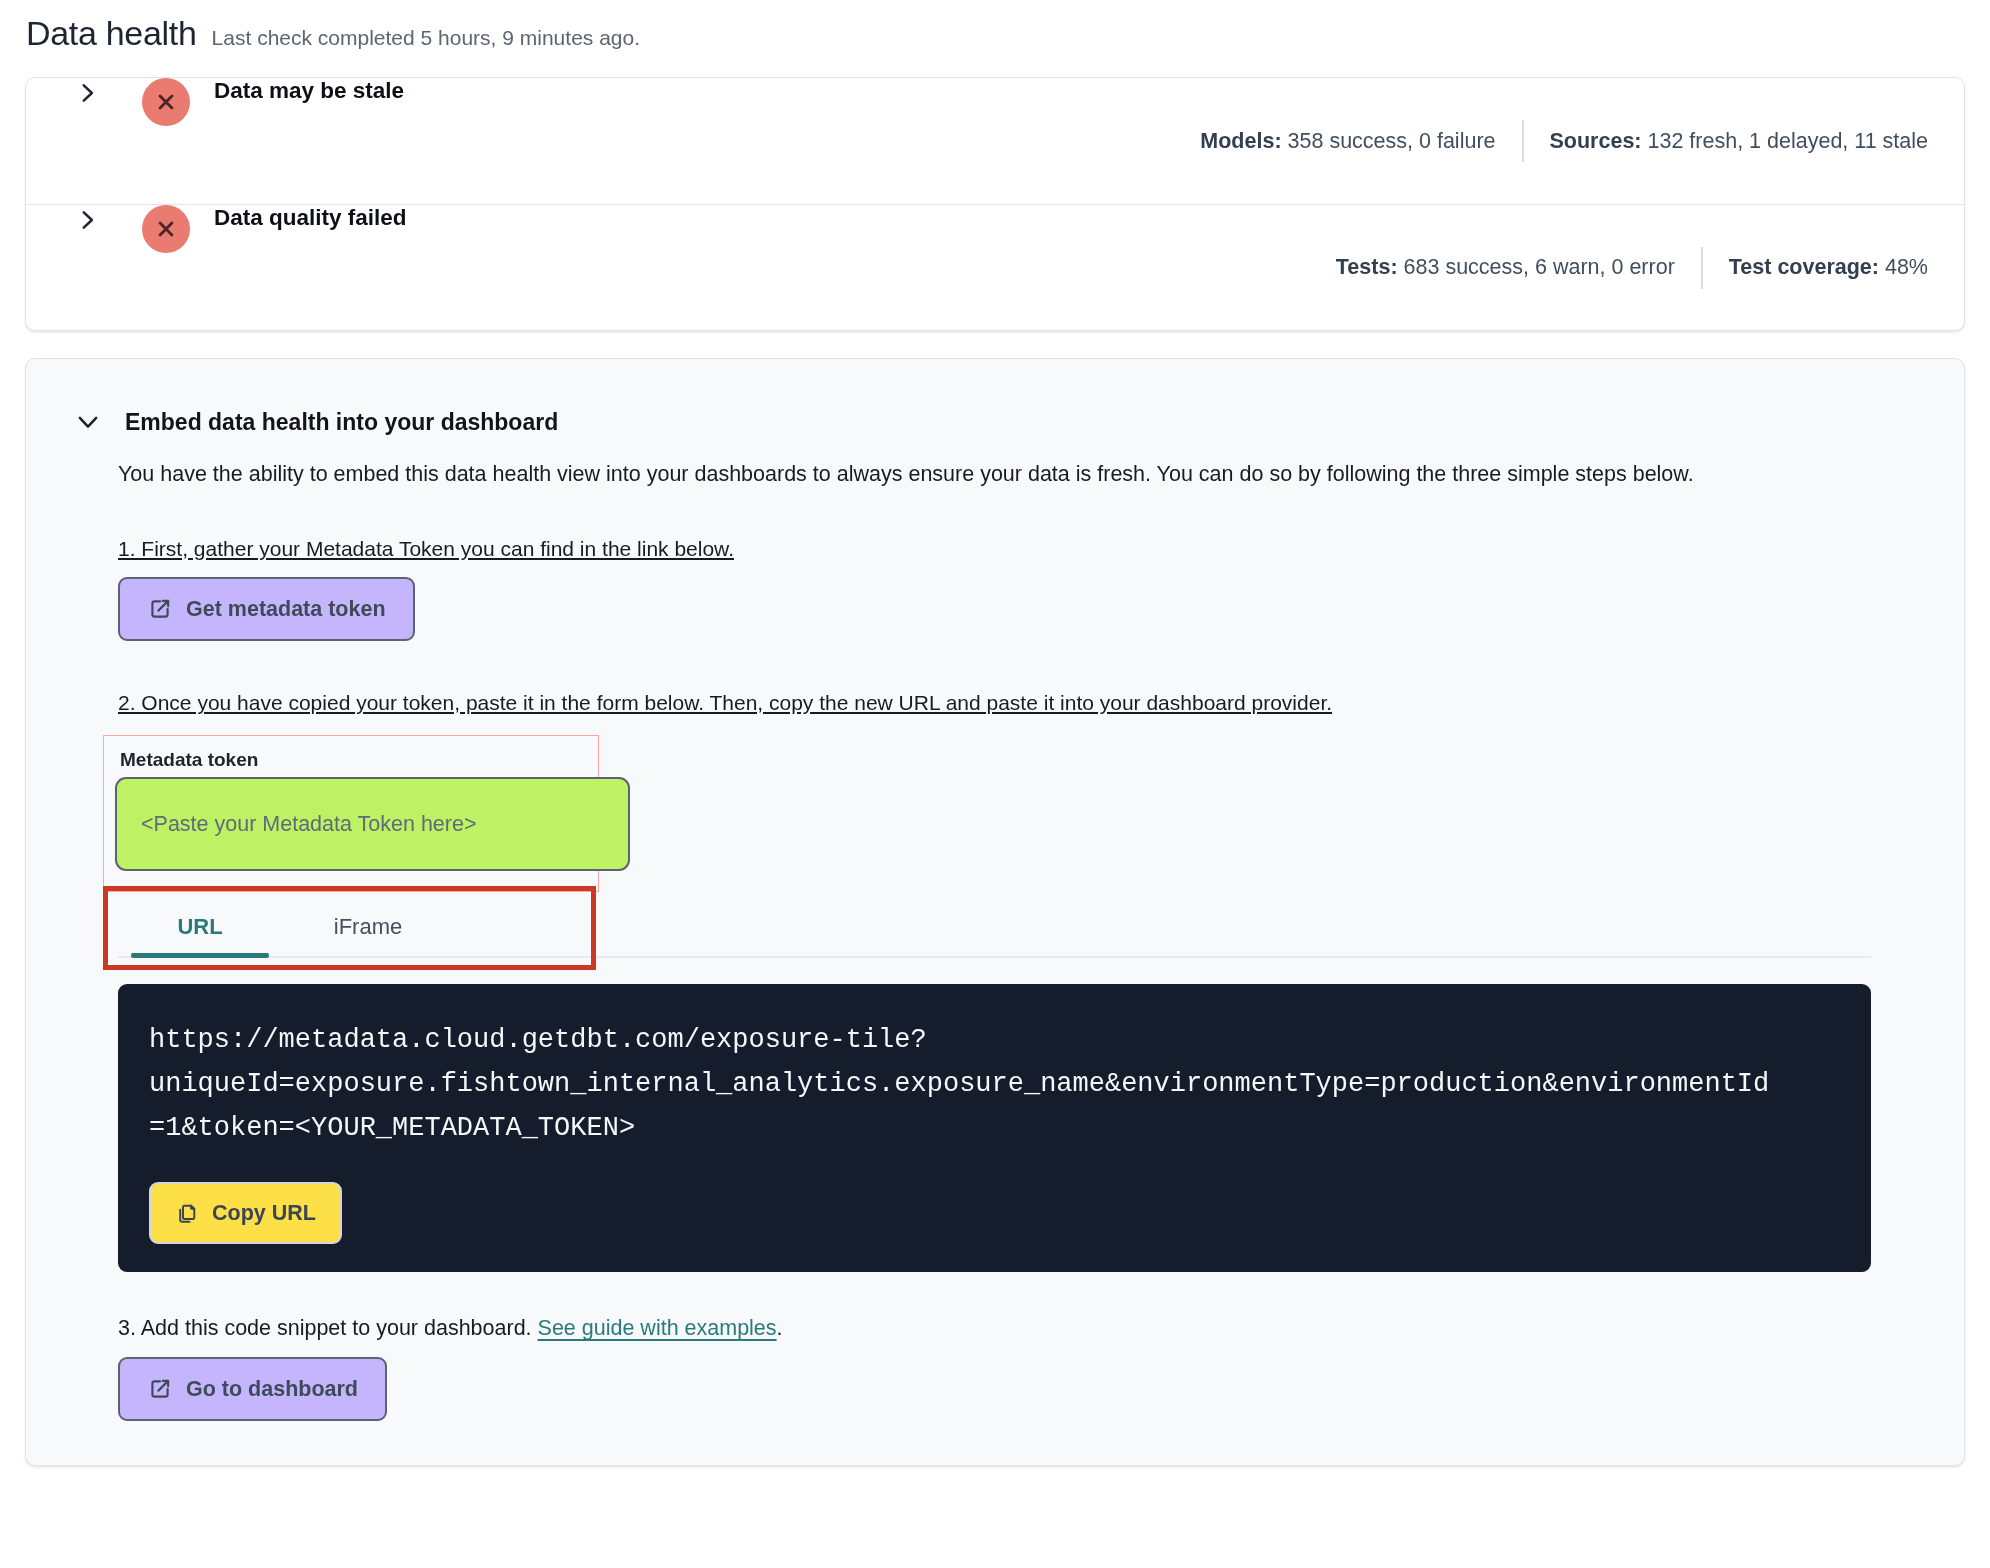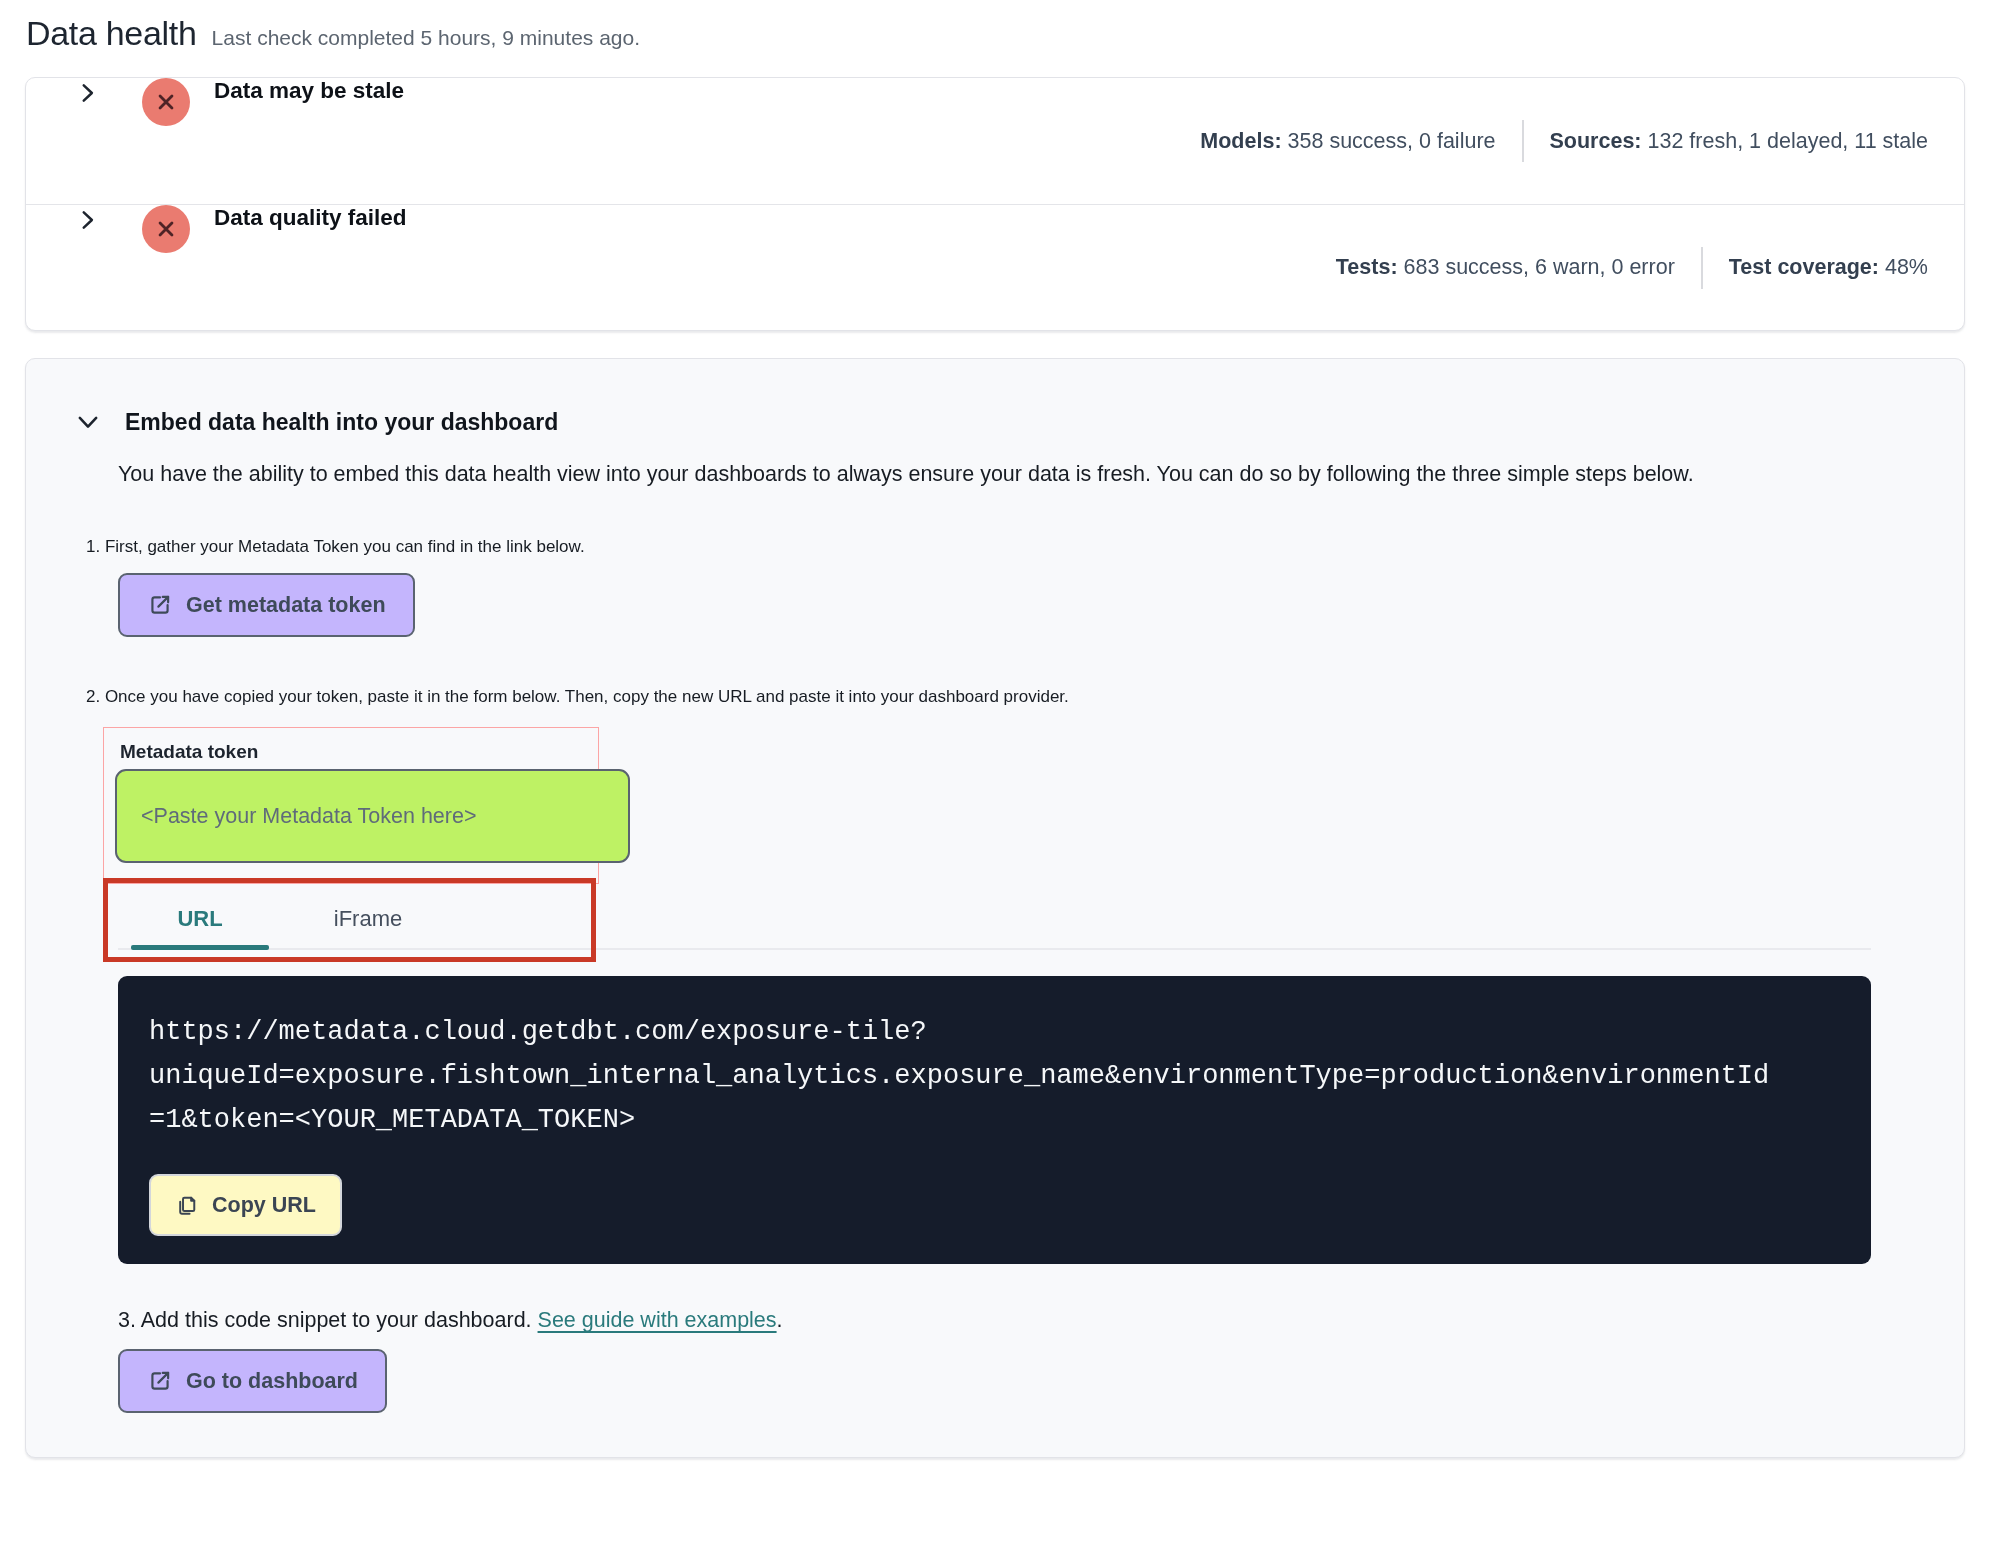--- a/index.html
+++ b/index.html
@@ -29,21 +29,21 @@
   .status-title { font-size: 22.5px; font-weight: 700; color: #0d1117; margin-left: 24px; }
   .status-stats { margin-left: auto; display: flex; align-items: center; font-size: 21.5px; color: #414e5f; }
   .status-stats b { color: #333f4f; font-weight: 700; }
   .stat-divider { width: 2px; height: 42px; background: #d9dade; margin: 0 26px; }
 
   
   .embed-card { margin-top: 27px; background: #f8f9fb; padding: 48px 0 44px 0; position: relative; }
   .embed-head { display: flex; align-items: center; margin-left: 47px; text-align: center; }
   .embed-title { font-size: 23px; font-weight: 700; color: #10151c; margin-left: 22px; }
   .embed-desc { margin: 16px 92px 0 92px; max-width: 1740px; font-size: 21.5px; line-height: 42px; color: #171c23; }
-  .step-text { margin: 42px 92px 0 60px; font-size: 17px; color: #171c23; }
+  .step-text { margin: 42px 92px 0 92px; font-size: 21px; color: #171c23; text-decoration: underline; }
   .step-text.step2 { margin-top: 50px; }
 
   .ghost-btn {
     display: inline-flex; align-items: center; gap: 13px;
     margin: 16px 0 0 92px; height: 64px; padding: 0 27px;
     background: #c4b5fd; border: 2px solid #5a6370; border-radius: 9px;
     font-size: 21.5px; font-weight: 700; color: #3e4a59; cursor: pointer;
     font-family: inherit;
   }
 
@@ -88,21 +88,21 @@
     margin: 26px 0 0 92px; width: 1753px; background: #151c2b;
     border-radius: 9px; padding: 34px 30px 14px 31px;
   }
   .code-line {
     font-family: "Liberation Mono", "DejaVu Sans Mono", monospace;
     font-size: 27px; line-height: 44px; color: #f5f7f9; white-space: pre;
   }
   .copy-btn {
     display: inline-flex; align-items: center; gap: 12px;
     margin-top: 32px; margin-bottom: 14px; height: 62px; padding: 0 24px;
-    background: #fef9c3; border: 2px solid #d3d6db; border-radius: 9px;
+    background: #fde047; border: 2px solid #d3d6db; border-radius: 9px;
     font-size: 21.5px; font-weight: 700; color: #3b4553; cursor: pointer;
     font-family: inherit;
   }
 
   .step3 { margin: 44px 92px 0 92px; font-size: 21.5px; color: #171c23; }
   .guide-link { color: #2a7a7c; text-decoration: underline; text-underline-offset: 4px; cursor: pointer; }
 
   .icon { flex: 0 0 auto; display: block; }
 </style>
 </head>

